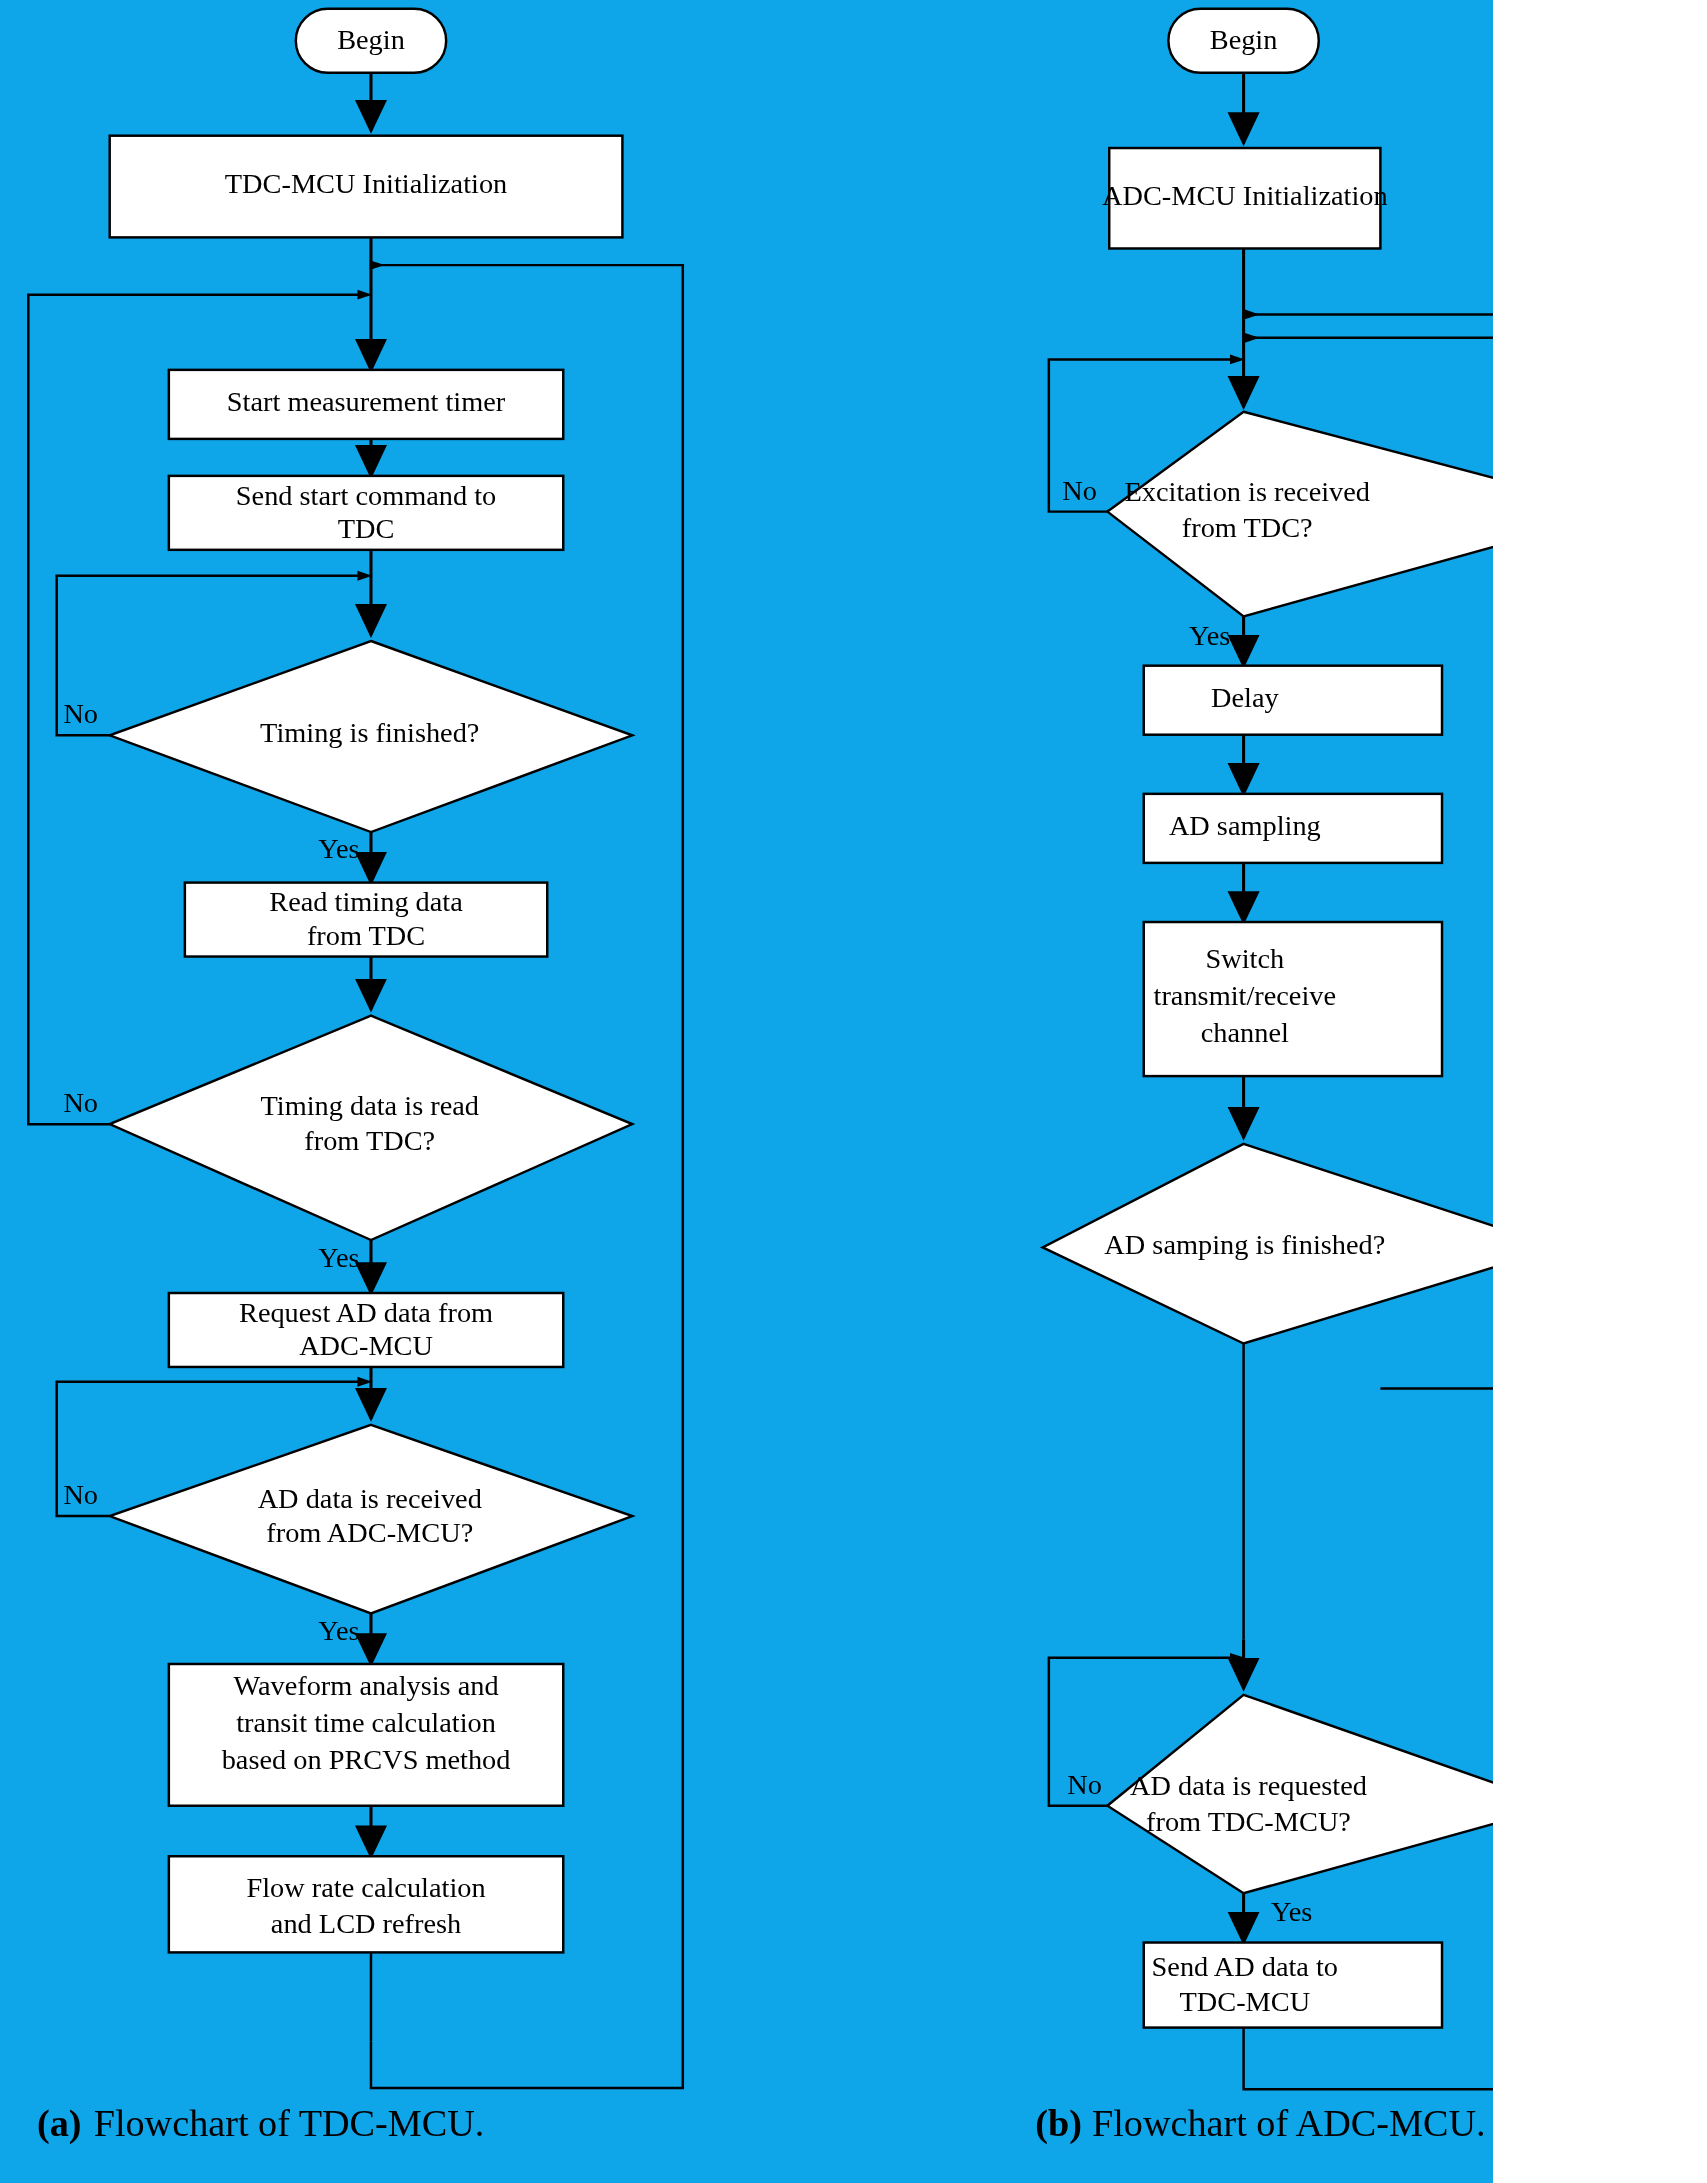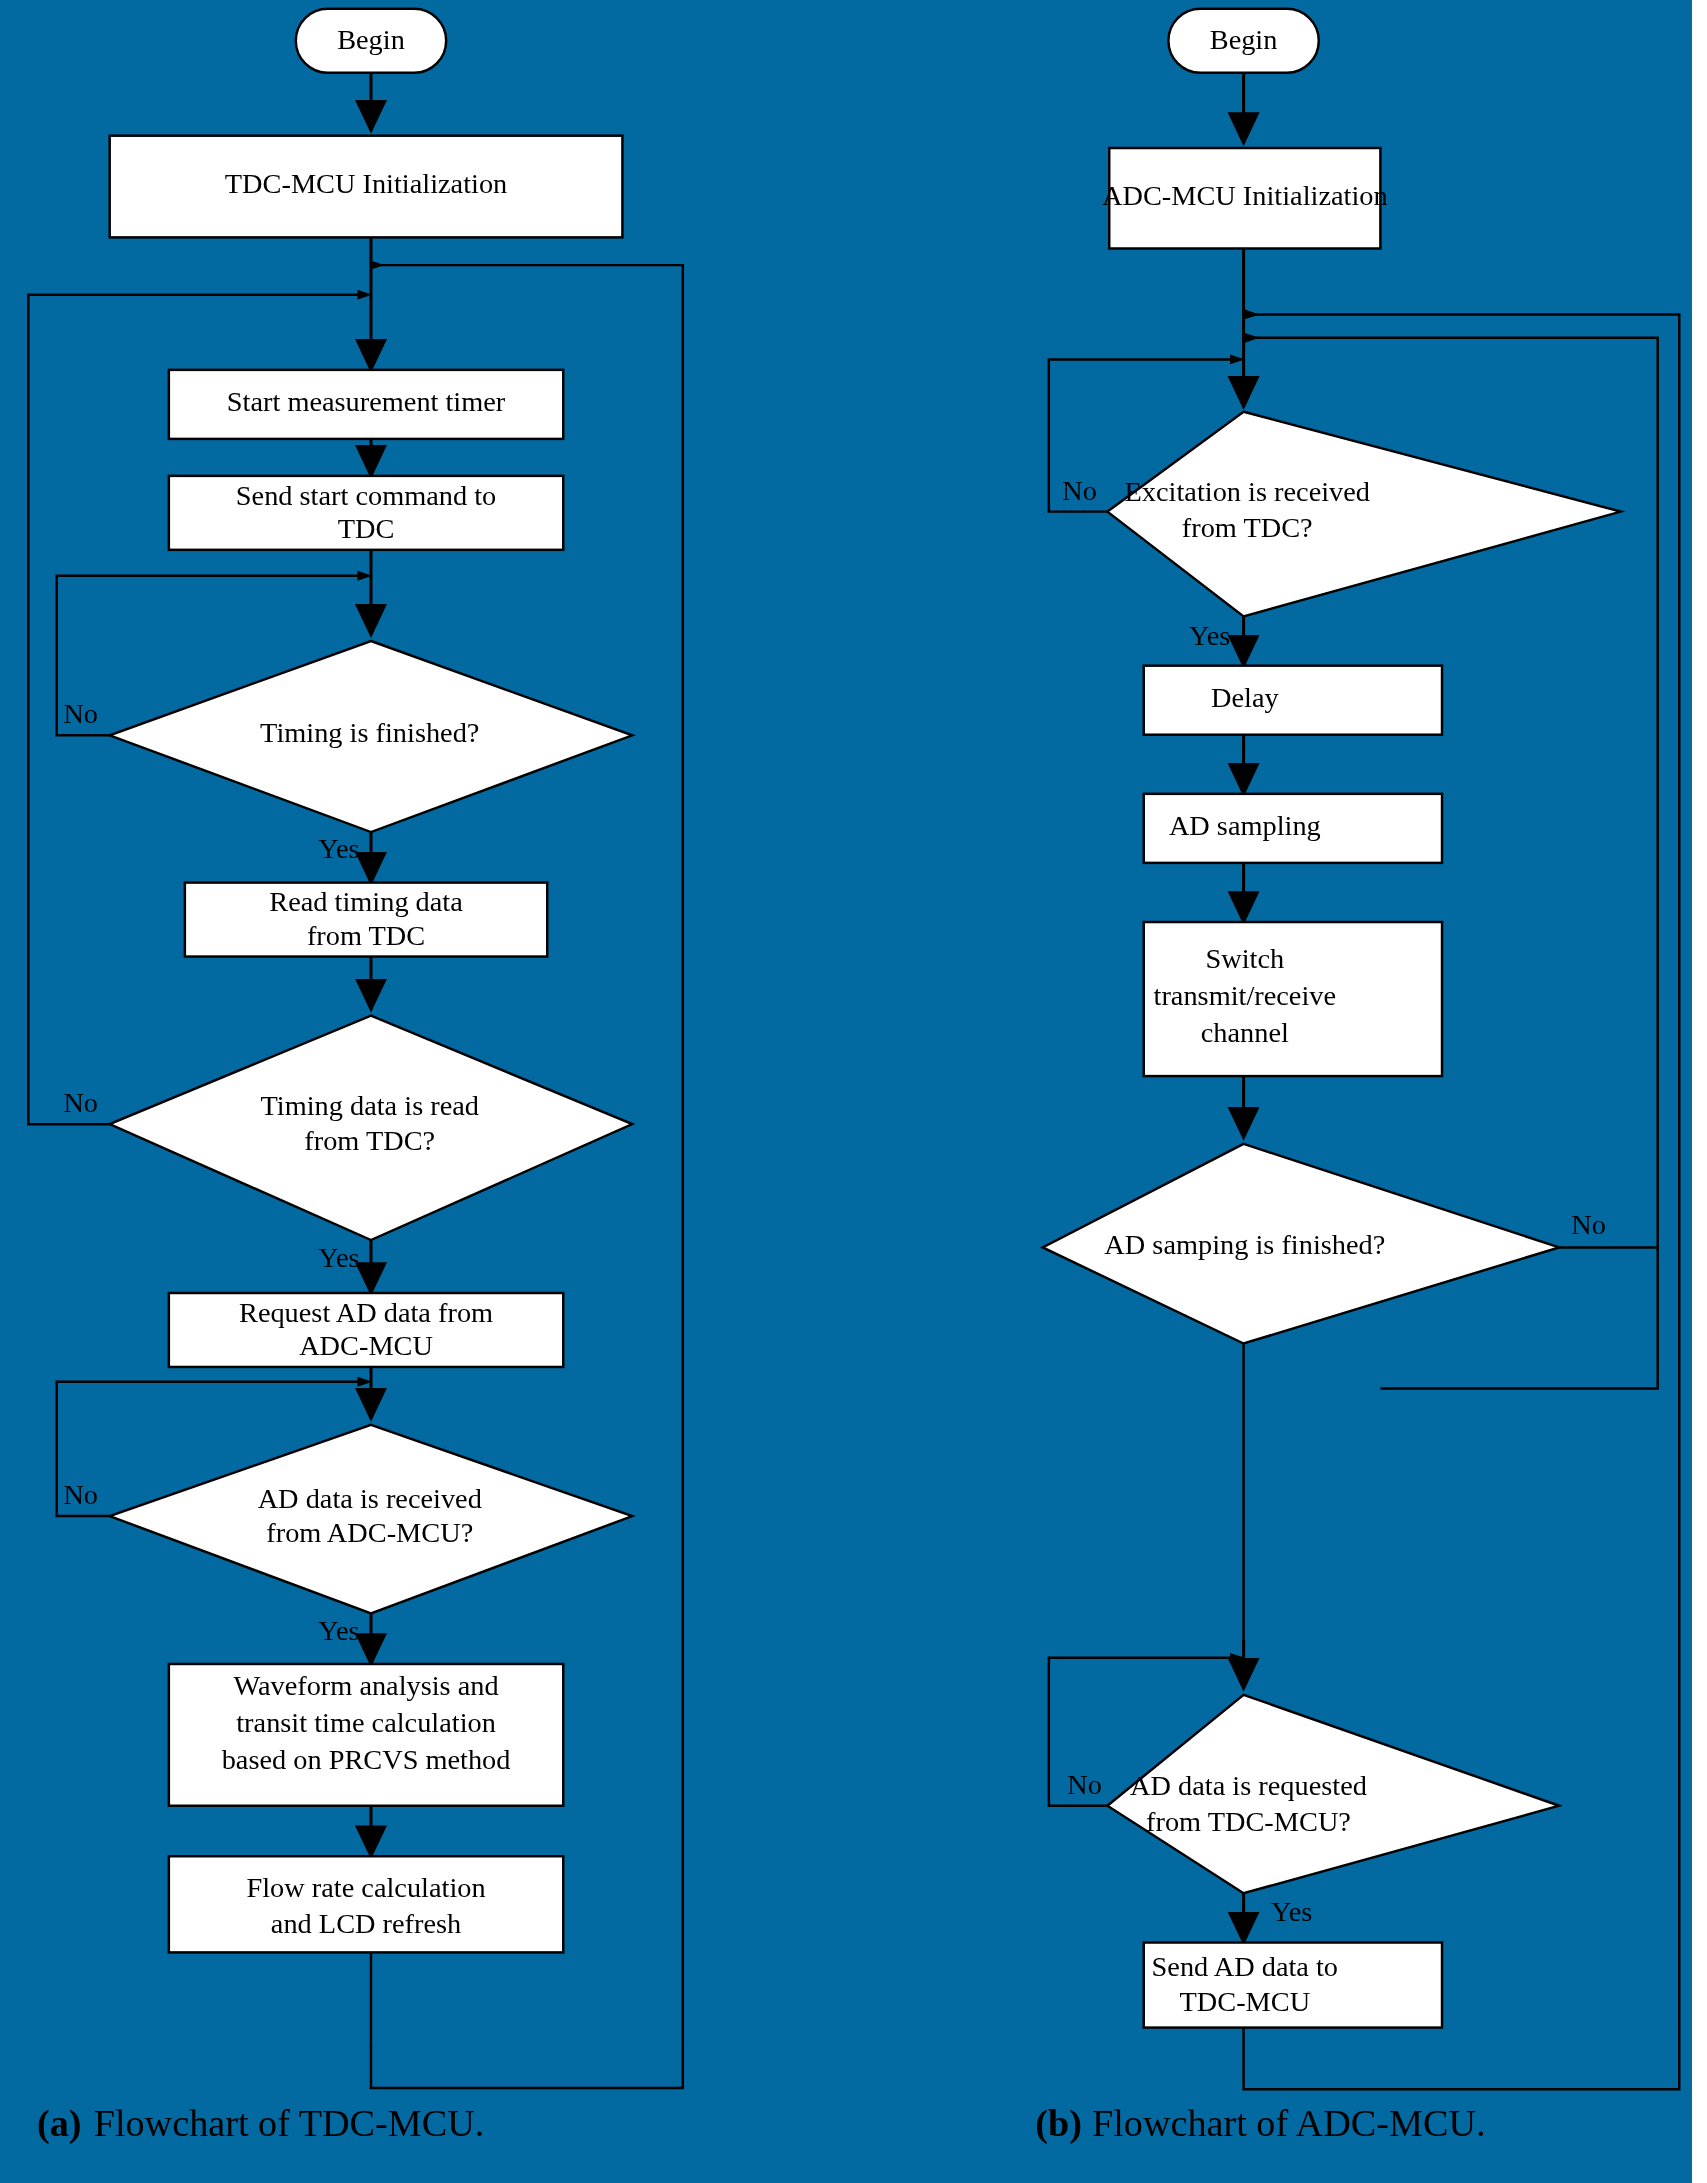--- a/index.html
+++ b/index.html
@@ -1,17 +1,17 @@
 <!DOCTYPE html>
 <html style="font-size:10px"><head>
 <meta charset="utf-8">
 <style>
   html,body{margin:0;padding:0;background:#ffffff;}
   body{font-family:"Liberation Serif","DejaVu Serif",serif;}
-  #page{position:relative;width:1692px;height:2183px;background:#0369a1;overflow:hidden;}
+  #page{position:relative;width:1493px;height:2183px;background:#0ea5e9;overflow:hidden;}
   svg{display:block;}
   .shape{fill:#ffffff;stroke:#000000;stroke-width:4;}
   .lnk{stroke:#000000;stroke-width:5;fill:none;}
   .lnk-thin{stroke:#000000;stroke-width:4;fill:none;}
   text{font-family:"Liberation Serif","DejaVu Serif",serif;fill:#000;}
   .t{font-size:46px;text-anchor:middle;dominant-baseline:middle;}
   .lbl{font-size:46px;text-anchor:middle;dominant-baseline:middle;}
   .cap{font-size:62px;text-anchor:start;dominant-baseline:middle;}
   .cap-b{font-weight:bold;}
 </style>

